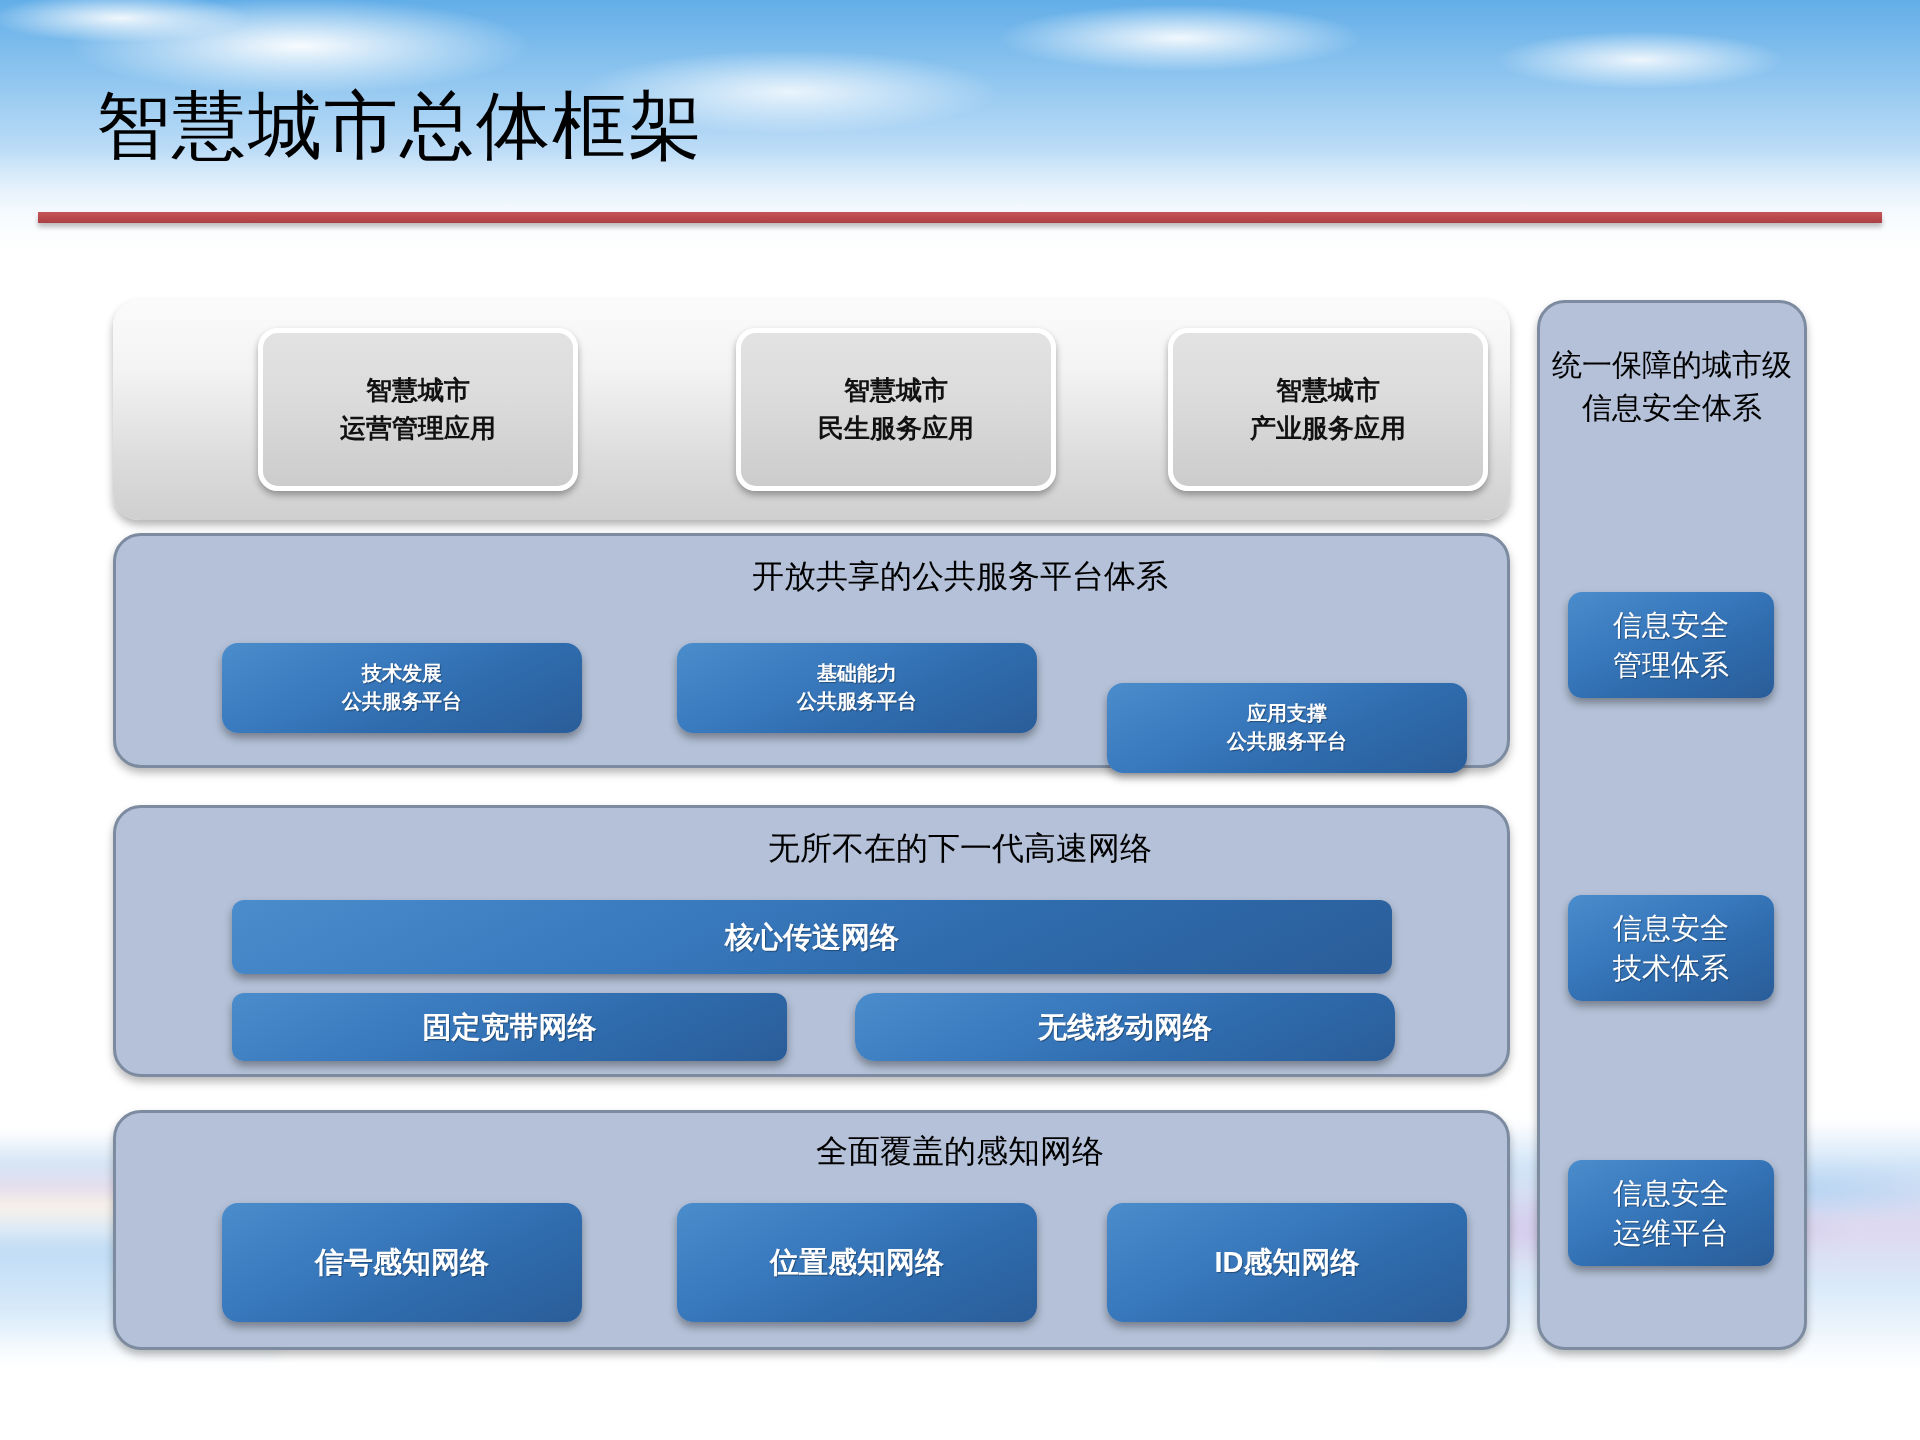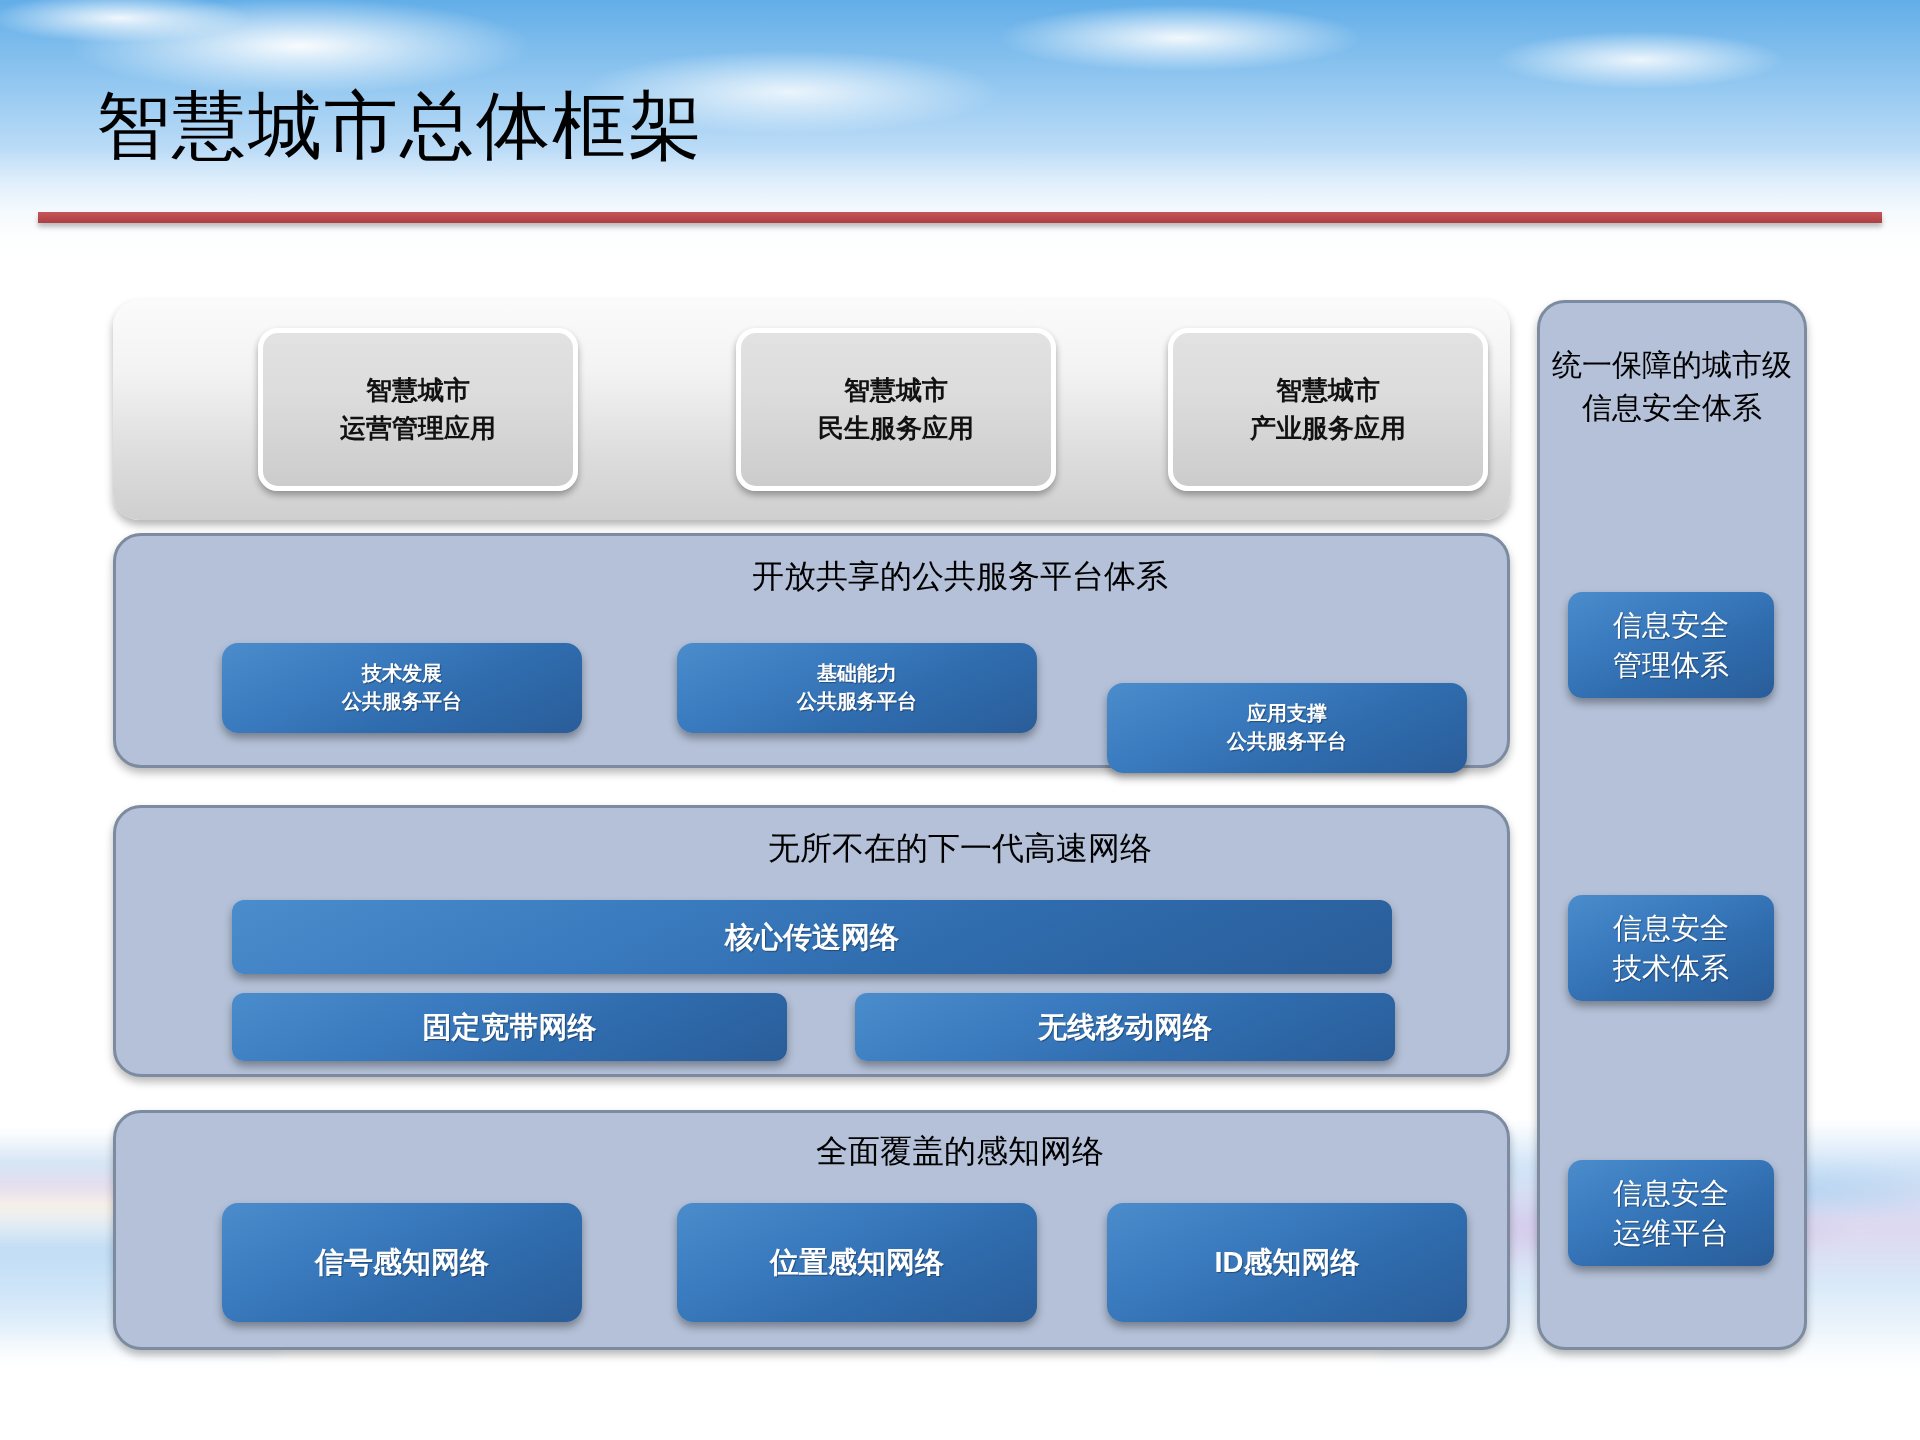--- a/index.html
+++ b/index.html
@@ -147,21 +147,21 @@
 
   
   .plat-btn { top: 643px; width: 360px; height: 90px; font-size: 20px; }
   #plat0 { left: 222px; }
   #plat1 { left: 677px; }
   #plat2 { left: 1107px; margin-top: 40px; }
 
   
   #net-core { left: 232px; top: 900px; width: 1160px; height: 74px; font-size: 29px; border-radius: 12px; }
   #net-fixed { left: 232px; top: 993px; width: 555px; height: 68px; font-size: 29px; border-radius: 12px; }
-  #net-wireless { left: 855px; top: 993px; width: 540px; height: 68px; font-size: 29px; border-radius: 12px; }
+  #net-wireless { left: 855px; top: 993px; width: 540px; height: 68px; font-size: 29px; border-radius: 20px; }
 
   
   .sense-btn { top: 1203px; width: 360px; height: 119px; font-size: 29px; }
   #sense0 { left: 222px; }
   #sense1 { left: 677px; }
   #sense2 { left: 1107px; }
 
   
   #security-panel {
     position: absolute; left: 1537px; top: 300px; width: 270px; height: 1050px;

